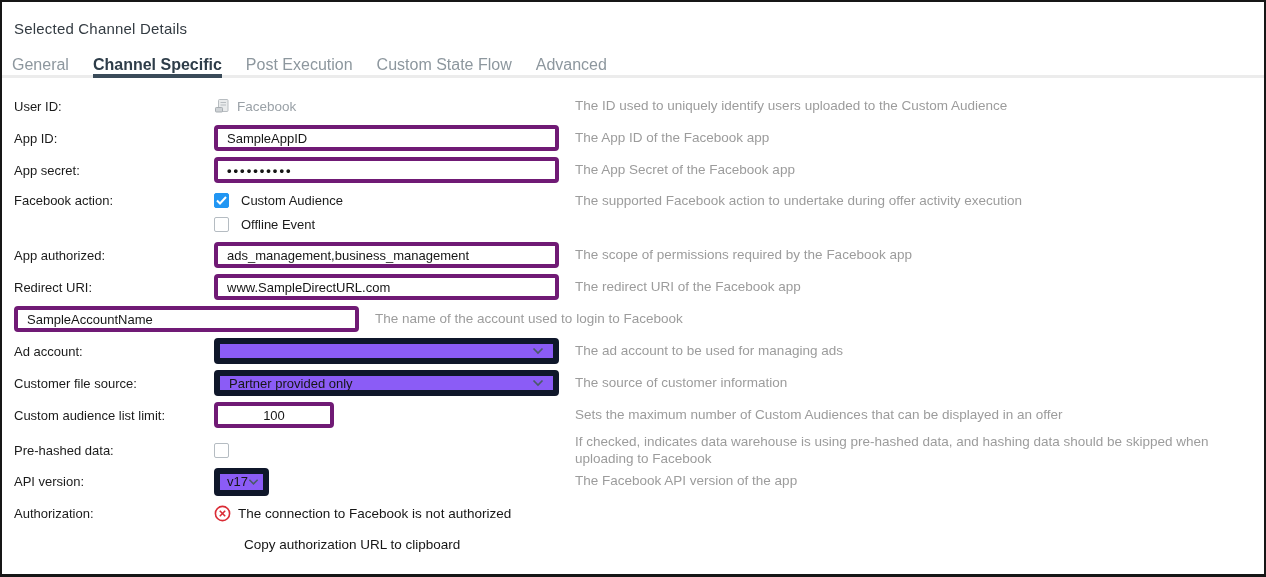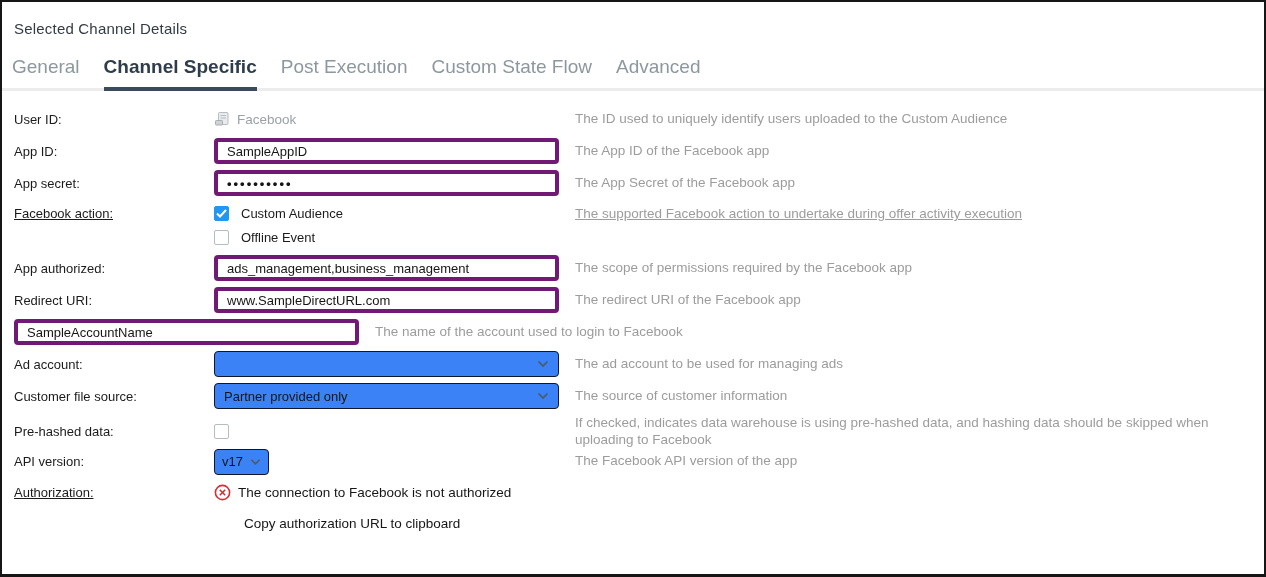--- a/index.html
+++ b/index.html
@@ -4,40 +4,40 @@
 <style>
   * { box-sizing: border-box; margin: 0; padding: 0; }
   html,body { background:#fff; }
   body { font-family:"Liberation Sans", sans-serif; }
   .page {
     position:relative; width:1266px; height:577px; background:#fff;
     border:2px solid #161616; border-bottom-width:3px; overflow:hidden;
   }
   .title { padding:18px 0 0 12px; font-size:15px; color:#333b42; letter-spacing:.2px; }
   .tabs { margin-top:19px; padding:0 10px; display:flex; gap:24px; border-bottom:3px solid #ececec; }
-  .tab { font-size:19px; color:#8d979e; padding-bottom:9px; cursor:pointer; white-space:nowrap; }
+  .tab { font-size:16px; color:#8d979e; cursor:pointer; white-space:nowrap; }
   .tab.active { color:#2e3d49; font-weight:bold; border-bottom:4px solid #3a4b59; margin-bottom:-3px; }
   .form { padding:15px 12px 0 12px; }
   .row { display:flex; align-items:center; min-height:26px; margin-bottom:6px; }
   .row.align-top { align-items:flex-start; }
   .label { width:200px; flex:0 0 200px; font-size:13px; color:#1b1b1b; }
   .control { width:353px; flex:0 0 353px; }
   .desc { flex:1; font-size:13.5px; color:#9c9c9c; padding-left:8px; line-height:1.25; }
-  .row.align-top .desc, .row.align-top .label { padding-top:4px;text-decoration:underline; }
+  .row.align-top .desc, .row.align-top .label { padding-top:4px; }
   .text-input {
     width:345px; height:26px; border:4px solid #701a75; border-radius:4px;
     padding:0 9px; font-size:13px; color:#161616; font-family:"Liberation Sans",sans-serif;
     outline:none; background:#fff;
   }
   .text-input.password { font-size:13px; font-weight:bold; letter-spacing:2px; }
   .text-input.small { width:120px; text-align:center; }
   .select {
-    width:345px; height:26px; border:1px solid #0f172a; border-radius:4px;
+    width:345px; height:26px; border:6px solid #0f172a; border-radius:4px;
     display:flex; align-items:center; justify-content:space-between;
-    padding:0 9px; font-size:13px; color:#161616; cursor:pointer; background:#3b82f6;
+    padding:0 9px; font-size:13px; color:#161616; cursor:pointer; background:#8b5cf6;
   }
   .select.tiny { width:55px; padding:8px 7px; }
   .chevron { display:flex; align-items:center; }
   .attr-wrap { display:flex; align-items:center; gap:7px; }
   .attr-text { font-size:13.5px; color:#9aa1a7; }
   .check-line { display:flex; align-items:center; gap:12px; height:23px; }
   .check-line + .check-line { margin-top:1px; }
   .checkbox {
     width:15px; height:15px; border:1px solid #b5bcc2; border-radius:2px;
     background:#fff; display:flex; align-items:center; justify-content:center; cursor:pointer;
@@ -168,20 +168,27 @@
           <span class="chevron">
             <svg width="12" height="8" viewBox="0 0 12 8">
                 <polyline points="1.5,1.5 6,6 10.5,1.5" fill="none" stroke="#4a5b68" stroke-width="1.7"></polyline>
               </svg>
           </span>
         </div>
       </div>
       <div class="desc">The source of customer information</div>
     </div>
 
+    <div class="row">
+      <div class="label">Custom audience list limit:</div>
+      <div class="control">
+        <input class="text-input small" value="100" style="">
+      </div>
+      <div class="desc">Sets the maximum number of Custom Audiences that can be displayed in an offer</div>
+    </div>
 
     <div class="row" style="min-height:22px; margin-bottom:0;">
       <div class="label">Pre-hashed data:</div>
       <div class="control">
         <span class="checkbox">
           
         </span>
       </div>
       <div class="desc">If checked, indicates data warehouse is using pre-hashed data, and hashing data should be skipped when uploading to Facebook</div>
     </div>

